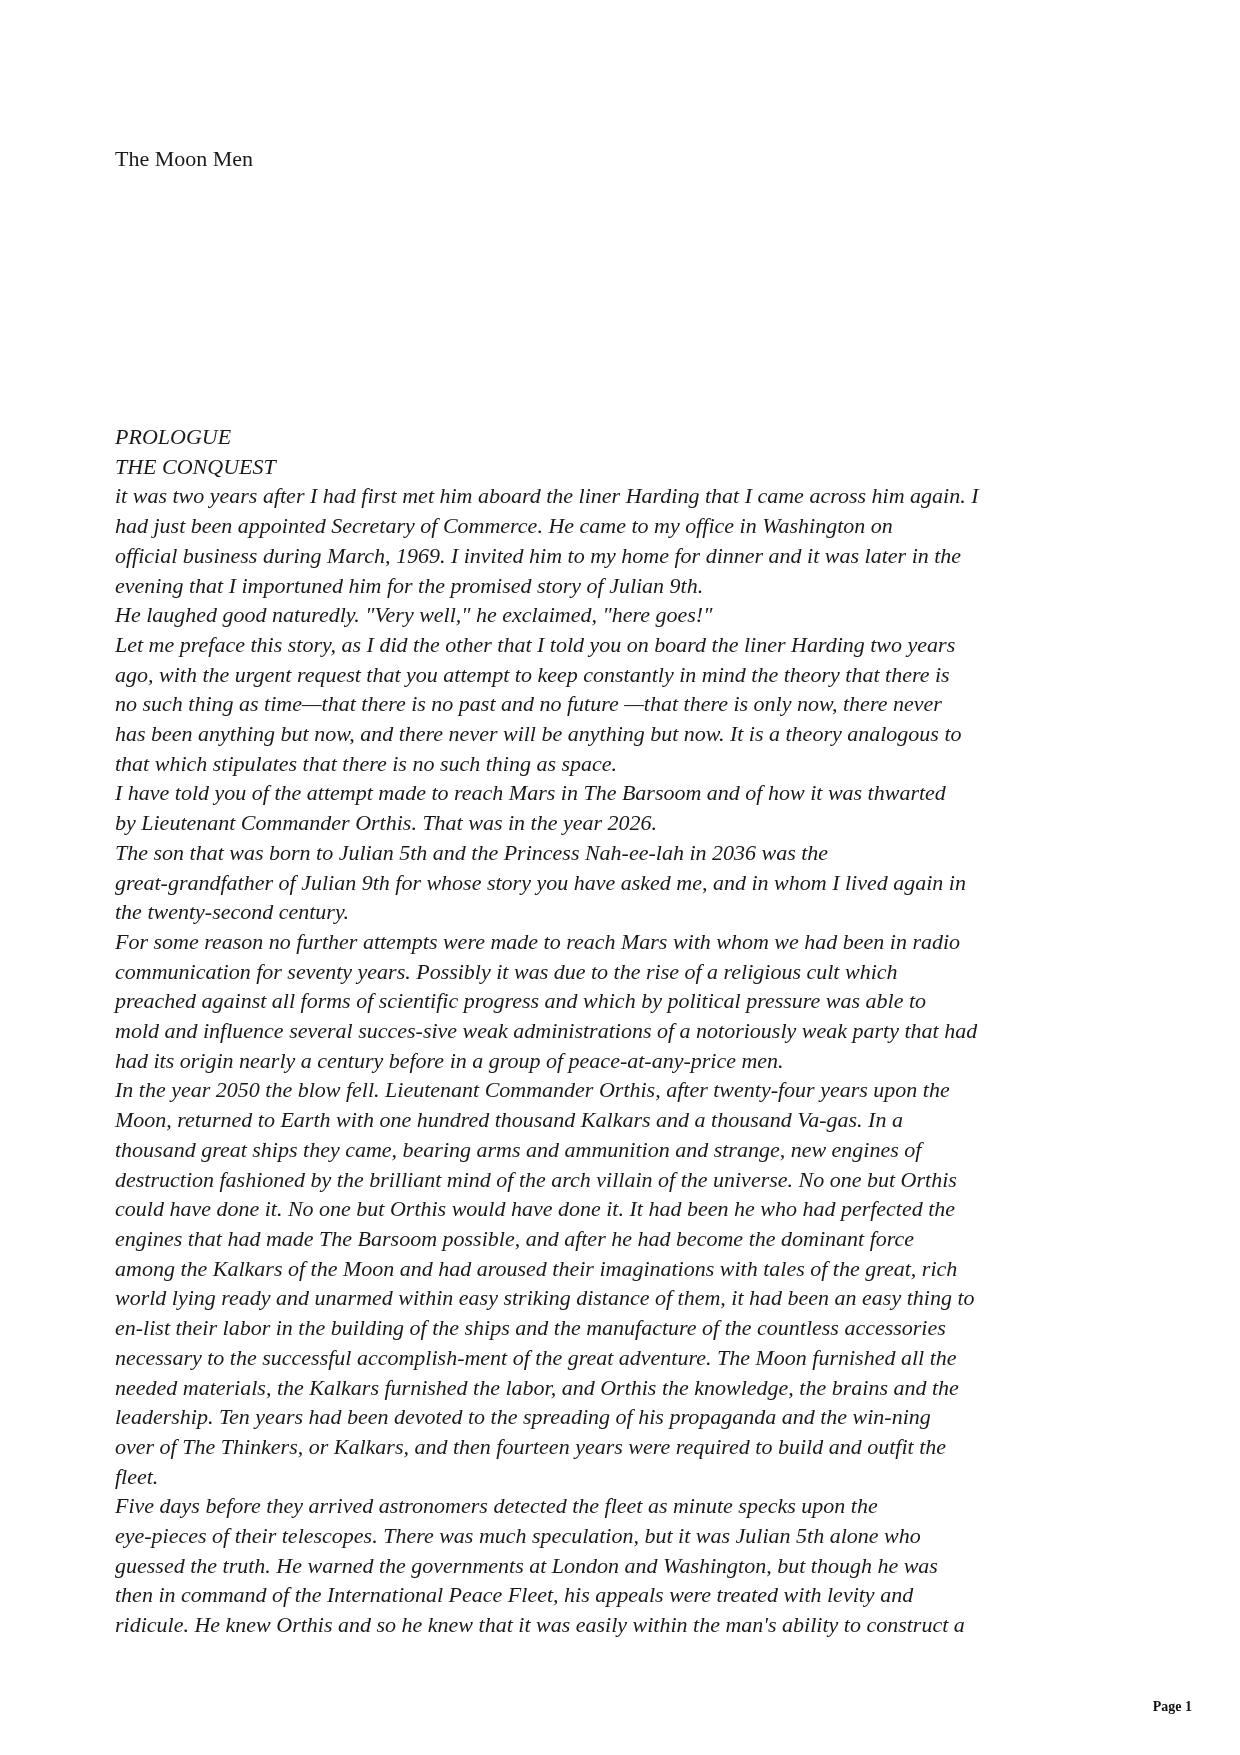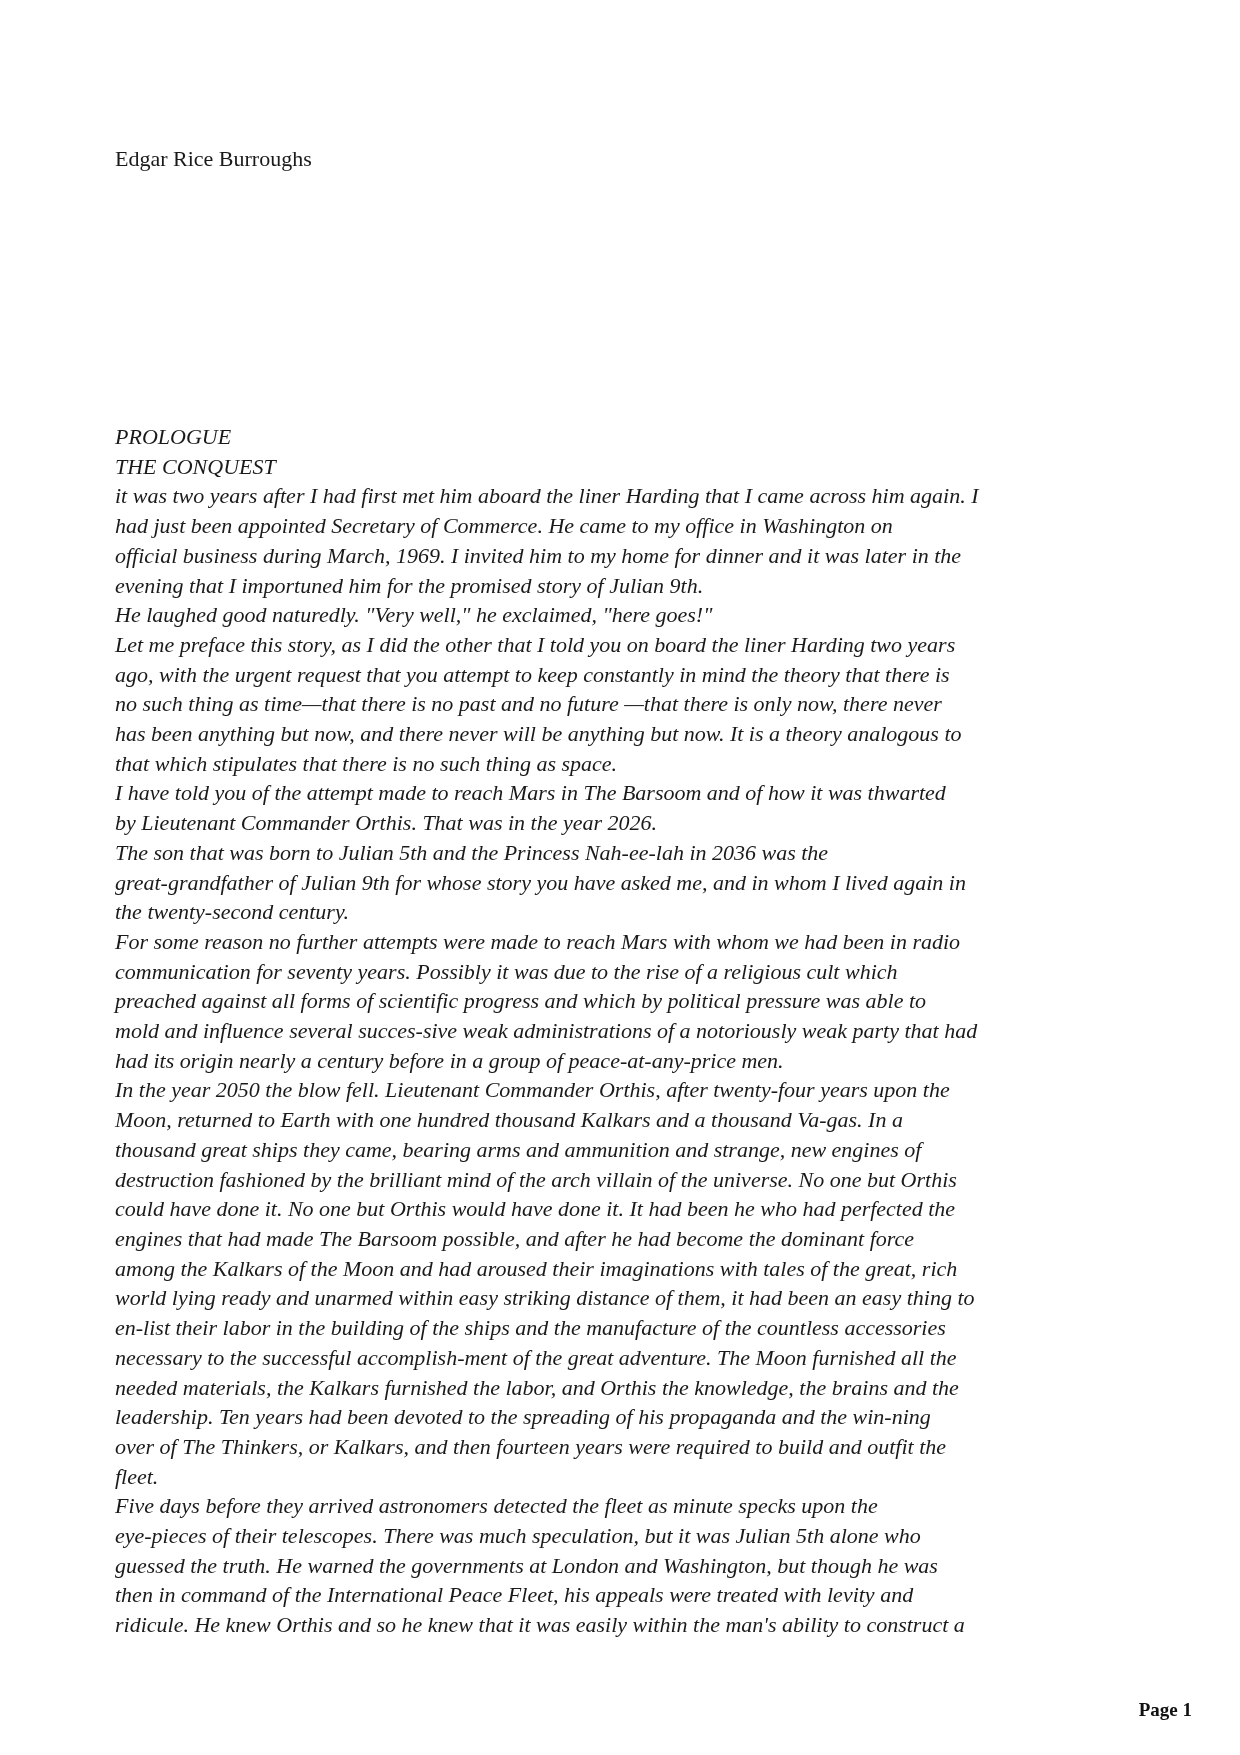--- a/index.html
+++ b/index.html
@@ -32,29 +32,29 @@
     top: 422px;
     font-style: italic;
   }
   .text-line {
     white-space: pre;
   }
   .page-footer {
     position: absolute;
     right: 48px;
     top: 1699px;
-    font-size: 19px;
+    font-size: 14px;
     font-weight: bold;
     color: #111111;
   }
 </style>
 </head>
 <body>
 
 <div class="page">
 
-  <div class="text-block title-block"><div class="text-line">Edgar Rice Burroughs</div></div>
+  <div class="text-block title-block"><div class="text-line">The Moon Men</div></div>
 
   <div class="text-block body-block"><div class="text-line">PROLOGUE</div><div class="text-line">THE CONQUEST</div><div class="text-line">it was two years after I had first met him aboard the liner Harding that I came across him again. I</div><div class="text-line">had just been appointed Secretary of Commerce. He came to my office in Washington on</div><div class="text-line">official business during March, 1969. I invited him to my home for dinner and it was later in the</div><div class="text-line">evening that I importuned him for the promised story of Julian 9th.</div><div class="text-line">He laughed good naturedly. "Very well," he exclaimed, "here goes!"</div><div class="text-line">Let me preface this story, as I did the other that I told you on board the liner Harding two years</div><div class="text-line">ago, with the urgent request that you attempt to keep constantly in mind the theory that there is</div><div class="text-line">no such thing as time—that there is no past and no future —that there is only now, there never</div><div class="text-line">has been anything but now, and there never will be anything but now. It is a theory analogous to</div><div class="text-line">that which stipulates that there is no such thing as space.</div><div class="text-line">I have told you of the attempt made to reach Mars in The Barsoom and of how it was thwarted</div><div class="text-line">by Lieutenant Commander Orthis. That was in the year 2026.</div><div class="text-line">The son that was born to Julian 5th and the Princess Nah-ee-lah in 2036 was the</div><div class="text-line">great-grandfather of Julian 9th for whose story you have asked me, and in whom I lived again in</div><div class="text-line">the twenty-second century.</div><div class="text-line">For some reason no further attempts were made to reach Mars with whom we had been in radio</div><div class="text-line">communication for seventy years. Possibly it was due to the rise of a religious cult which</div><div class="text-line">preached against all forms of scientific progress and which by political pressure was able to</div><div class="text-line">mold and influence several succes-sive weak administrations of a notoriously weak party that had</div><div class="text-line">had its origin nearly a century before in a group of peace-at-any-price men.</div><div class="text-line">In the year 2050 the blow fell. Lieutenant Commander Orthis, after twenty-four years upon the</div><div class="text-line">Moon, returned to Earth with one hundred thousand Kalkars and a thousand Va-gas. In a</div><div class="text-line">thousand great ships they came, bearing arms and ammunition and strange, new engines of</div><div class="text-line">destruction fashioned by the brilliant mind of the arch villain of the universe. No one but Orthis</div><div class="text-line">could have done it. No one but Orthis would have done it. It had been he who had perfected the</div><div class="text-line">engines that had made The Barsoom possible, and after he had become the dominant force</div><div class="text-line">among the Kalkars of the Moon and had aroused their imaginations with tales of the great, rich</div><div class="text-line">world lying ready and unarmed within easy striking distance of them, it had been an easy thing to</div><div class="text-line">en-list their labor in the building of the ships and the manufacture of the countless accessories</div><div class="text-line">necessary to the successful accomplish-ment of the great adventure. The Moon furnished all the</div><div class="text-line">needed materials, the Kalkars furnished the labor, and Orthis the knowledge, the brains and the</div><div class="text-line">leadership. Ten years had been devoted to the spreading of his propaganda and the win-ning</div><div class="text-line">over of The Thinkers, or Kalkars, and then fourteen years were required to build and outfit the</div><div class="text-line">fleet.</div><div class="text-line">Five days before they arrived astronomers detected the fleet as minute specks upon the</div><div class="text-line">eye-pieces of their telescopes. There was much speculation, but it was Julian 5th alone who</div><div class="text-line">guessed the truth. He warned the governments at London and Washington, but though he was</div><div class="text-line">then in command of the International Peace Fleet, his appeals were treated with levity and</div><div class="text-line">ridicule. He knew Orthis and so he knew that it was easily within the man's ability to construct a</div></div>
 
   <div class="page-footer">Page 1</div>
 
 </div>
 
 </body></html>

